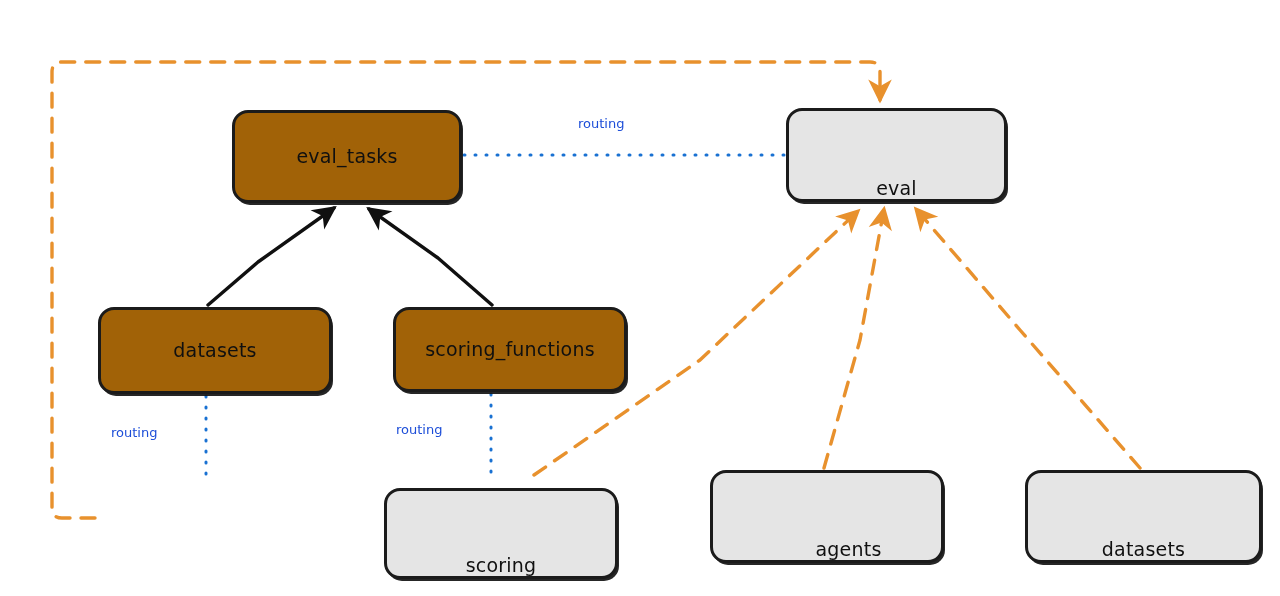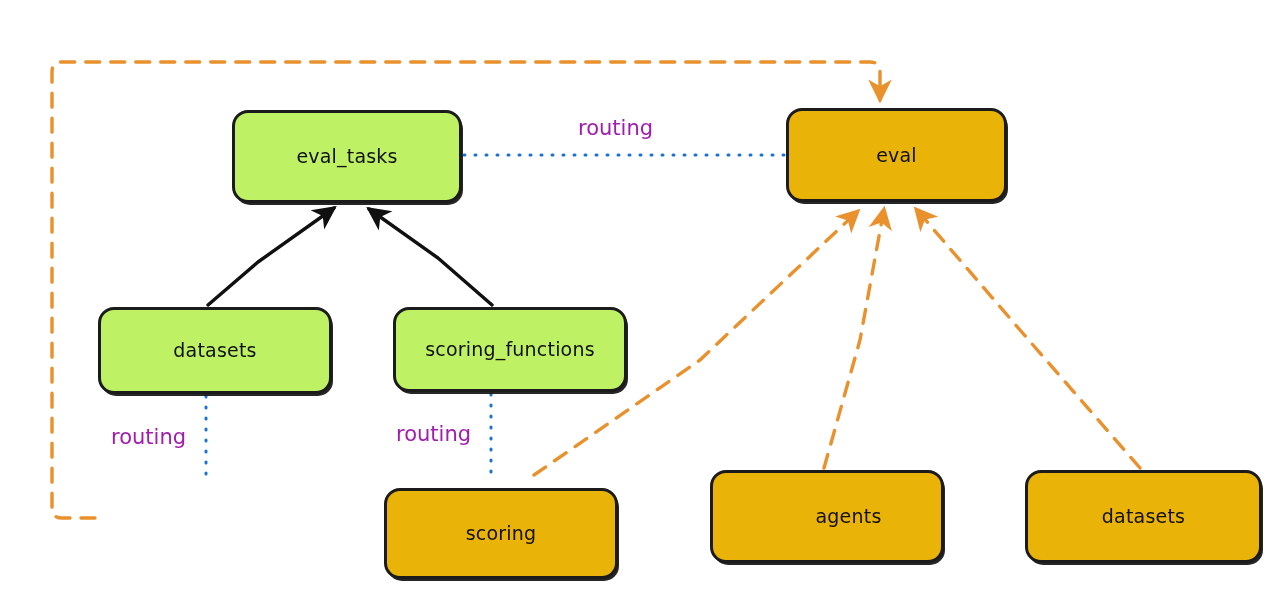--- a/index.html
+++ b/index.html
@@ -35,31 +35,31 @@
     justify-content: center;
     border: 3px solid #1b1b1b;
     border-radius: 16px;
     color: #101010;
     font-family: "DejaVu Sans", sans-serif;
     font-size: 19px;
     letter-spacing: 0.2px;
     text-align: center;
     box-shadow: 2px 3px 0 -1px rgba(20,20,20,0.92);
   }
-  .node.blue  { background: #bef264; }
-  .node.green { background: #eab308; }
+  .node.blue  { background: #a16207; }
+  .node.green { background: #e5e5e5; align-items: flex-end; }
   .node-label {
     pointer-events: none;
     line-height: 1.1;
   }
   .edge-label {
     position: absolute;
-    color: #a21caf;
+    color: #1d4ed8;
     font-family: "DejaVu Sans", sans-serif;
-    font-size: 21px;
+    font-size: 13px;
     white-space: nowrap;
     background: transparent;
   }
 </style>
 </head>
 <body>
 
 <div id="canvas">
 
   <svg id="edges" viewBox="0 0 1280 596" width="1280" height="596" xmlns="http://www.w3.org/2000/svg">

